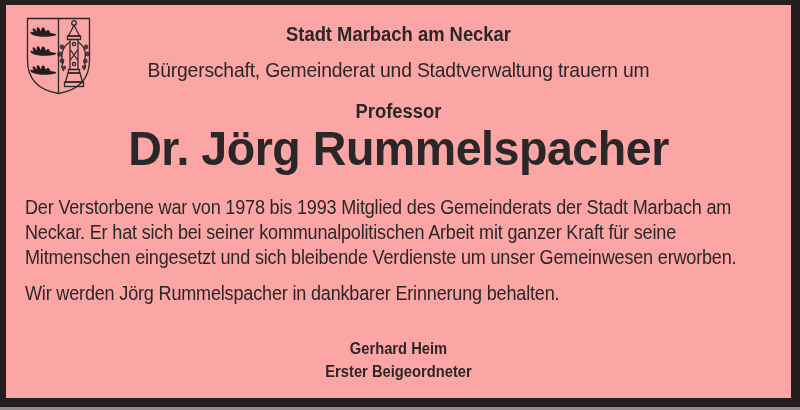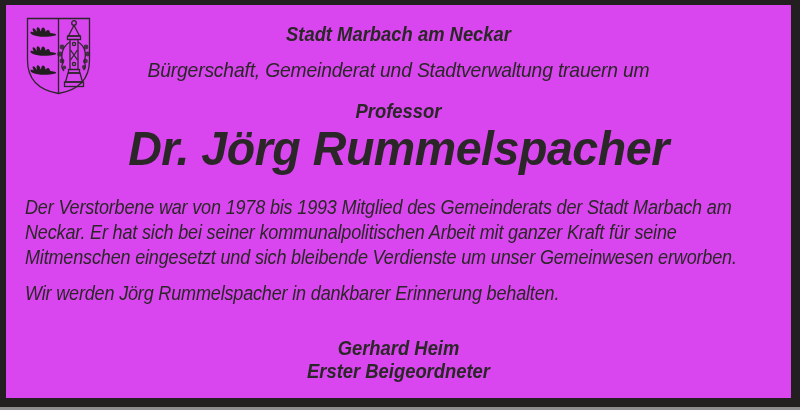--- a/index.html
+++ b/index.html
@@ -3,22 +3,21 @@
 <meta charset="utf-8">
 <style>
   html,body{margin:0;padding:0;background:#e8e8e8;}
   .page{
     position:relative;width:800px;height:410px;overflow:hidden;
     background:#231f20;
     font-family:"Liberation Sans",sans-serif;color:#2b2728;
   }
   .paper{
     position:absolute;top:5px;left:6px;right:9px;bottom:12px;
-    background:#d946ef;
-    font-style:italic;
+    background:#fca5a5;
   }
   .scan-edge{
     position:absolute;left:0;right:0;bottom:0;height:3px;background:#8e8c8f;
   }
   .crest{position:absolute;left:19px;top:11px;width:67px;height:80px;}
   .centered{position:absolute;left:0;right:0;text-align:center;}
   .cond{transform:scaleX(0.92);}
   .org{top:18px;font-weight:bold;font-size:20px;line-height:1.15;}
   .mourners{top:53px;font-size:21px;line-height:1.15;letter-spacing:-0.2px;}
   .prof{top:95px;font-weight:bold;font-size:20px;line-height:1.15;}
@@ -27,21 +26,21 @@
     transform:scaleX(0.95);letter-spacing:-0.5px;
   }
   .body{
     position:absolute;left:19px;top:189px;
     font-size:20.5px;line-height:25px;letter-spacing:-0.2px;
     transform:scaleX(0.88);transform-origin:0 0;
     white-space:nowrap;
   }
   .bline{display:block;}
   .remembrance{margin-top:11px;}
-  .signature{top:332px;font-weight:bold;font-size:20px;line-height:23px;}
+  .signature{top:332px;font-weight:bold;font-size:16px;line-height:23px;}
   .sig-line{display:block;transform:scaleX(0.92);}
   svg .ln{stroke:#2b2728;stroke-width:1.3;fill:none;}
   svg .fl{fill:#221e1f;stroke:none;}
   svg .leaf{fill:#2b2728;opacity:0.82;stroke:none;}
 </style>
 </head>
 <body>
 
 <div class="page">
   <div class="paper">

